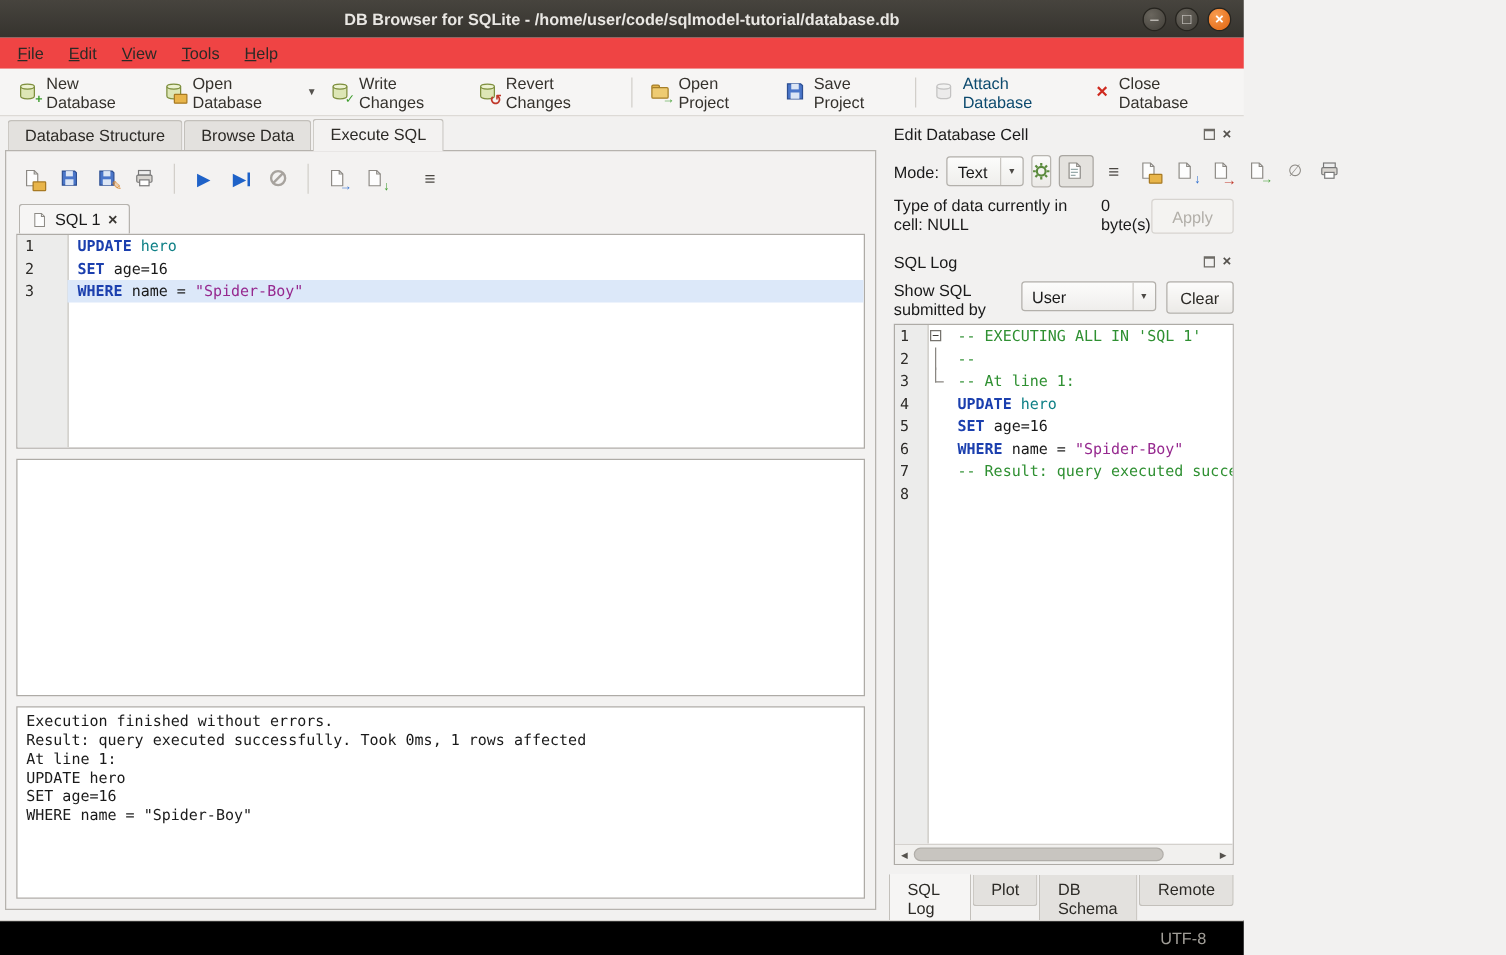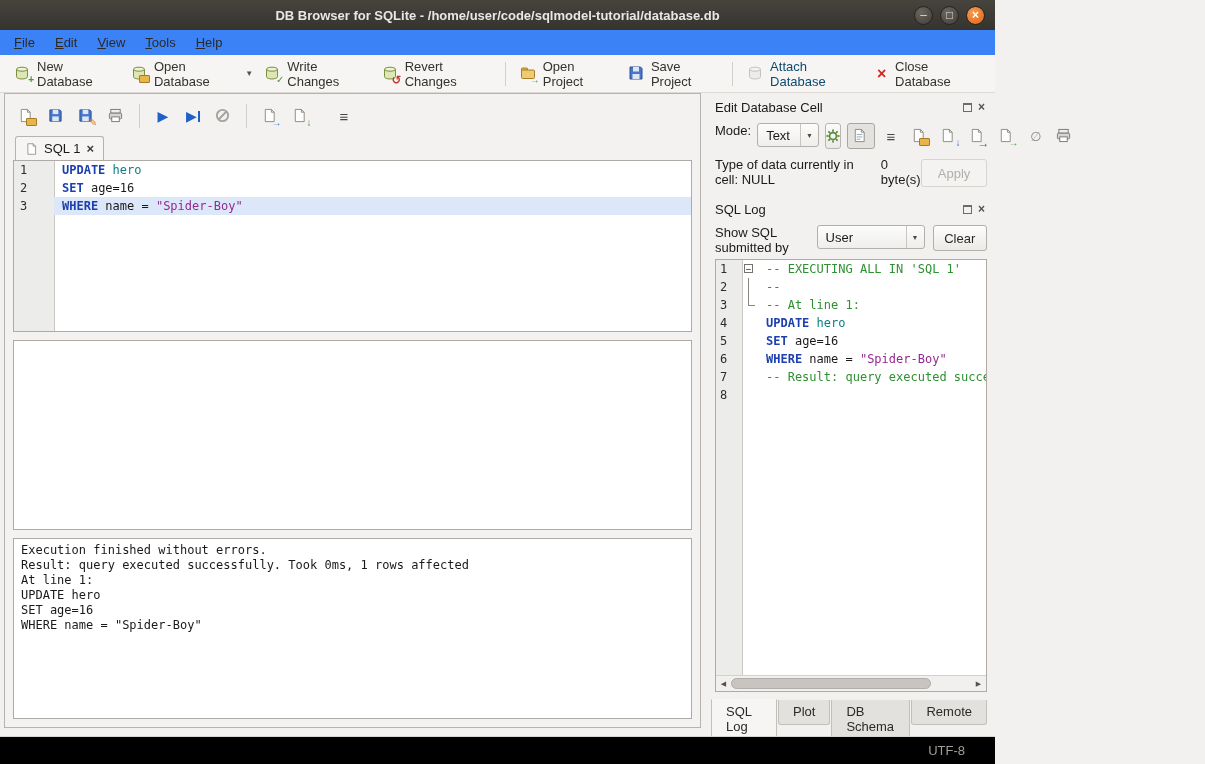--- a/index.html
+++ b/index.html
@@ -7,21 +7,21 @@
   .window{width:995px;height:764px;display:flex;flex-direction:column;position:relative;background:#f2f1f0;}
 
   
   .titlebar{height:30px;flex:none;background:linear-gradient(#47443e,#35332e);position:relative;display:flex;align-items:center;}
   .titlebar .title{position:absolute;left:0;right:0;text-align:center;color:#e9e7e3;font-weight:bold;font-size:13px;}
   .win-controls{margin-left:auto;display:flex;gap:7px;padding-right:10px;z-index:2;}
   .wbtn{width:19px;height:19px;border-radius:50%;display:flex;align-items:center;justify-content:center;font-size:12px;color:#dcd9d4;background:radial-gradient(circle at 35% 30%,#6a665e,#413e38);border:1px solid #26241f;box-sizing:border-box;cursor:default;}
   .wbtn.close{background:radial-gradient(circle at 35% 30%,#f89b4e,#e06410);color:#fff;font-weight:bold;}
 
   
-  .menubar{height:25px;flex:none;background:#3b82f6;display:flex;align-items:center;padding-left:4px;}
+  .menubar{height:25px;flex:none;background:#ef4444;display:flex;align-items:center;padding-left:4px;}
   .menu-item{padding:3px 10px;color:#2c2a26;}
   .menu-item::first-letter{text-decoration:underline;}
 
   
   .toolbar{height:37px;flex:none;background:#f6f5f4;display:flex;align-items:center;padding:0 6px;border-bottom:1px solid #dddad6;}
   .tbtn{display:flex;align-items:center;gap:6px;padding:5px 8px;border-radius:3px;color:#35322d;}
   .tbtn.disabled{color:#0c4a6e;}
   .tbtn.disabled .icn{opacity:.45;filter:grayscale(1);}
   .icn{position:relative;width:17px;height:17px;flex:none;display:inline-block;}
   .icn svg{position:absolute;left:0;top:0;}
@@ -83,21 +83,21 @@
   #sql-editor{height:170px;flex:none;}
   .results-pane{height:188px;flex:none;background:#fff;border:1px solid #aeaba6;margin-top:8px;}
   .msglog{flex:1;background:#fff;border:1px solid #aeaba6;margin-top:8px;font-family:"DejaVu Sans Mono","Liberation Mono",monospace;font-size:12px;line-height:15px;padding:4px 7px;white-space:pre-line;overflow:hidden;}
 
   
   .panel-header{height:20px;flex:none;display:flex;align-items:center;padding:2px 2px 0 6px;color:#1a1a1a;}
   .panel-header .hicons{margin-left:auto;display:flex;gap:6px;align-items:center;}
   .float-box{width:9px;height:9px;border:1px solid #6e6b66;border-top-width:2px;box-sizing:border-box;}
   .hclose{font-weight:bold;color:#55524d;font-size:12px;line-height:10px;}
 
-  .mode-row{height:28px;flex:none;display:flex;align-items:flex-start;gap:6px;margin:6px 0 0 6px;}
+  .mode-row{height:28px;flex:none;display:flex;align-items:center;gap:6px;margin:6px 0 0 6px;}
   .combo{display:inline-flex;align-items:center;height:24px;border:1px solid #b3b0ab;border-radius:3px;background:linear-gradient(#fcfcfb,#efeeec);padding-left:8px;box-sizing:border-box;}
   .combo .cval{padding-right:10px;}
   .combo .caret{width:17px;text-align:center;font-size:7px;color:#4c4945;border-left:1px solid #c9c6c1;align-self:stretch;display:flex;align-items:center;justify-content:center;}
   .gearbtn{width:26px;height:24px;border:1px solid #b9b6b1;border-radius:3px;background:linear-gradient(#fbfbfa,#eceae7);display:flex;align-items:center;justify-content:center;}
   .cell-icons{margin-left:auto;display:flex;gap:3px;align-items:center;padding-right:2px;}
   .itool.pressed{border:1px solid #a9a6a1;background:#e4e2de;}
 
   .cell-editor{height:84px;flex:none;margin:14px 0 0 6px;background:#fff;border:1px solid #aeaba6;position:relative;}
   .cell-strip{position:absolute;left:0;top:0;bottom:0;width:66px;background:#f7f6f5;border-right:1px solid #d8d6d2;}
   .cell-null{position:absolute;left:6px;top:3px;color:#111;}
@@ -227,20 +227,25 @@
     </div>
     <div class="tbtn">
       <span class="red-x">×</span>
       <span>Close Database</span>
     </div>
   </div>
 
   <div class="main">
 
     <div class="left-panel">
+      <div class="tabs-row">
+        <div class="tab">Database Structure</div>
+        <div class="tab">Browse Data</div>
+        <div class="tab active">Execute SQL</div>
+      </div>
       <div class="frame">
         <div class="sql-toolbar">
           <div class="itool">
             <span class="icn">
               <svg viewBox="0 0 16 16" width="15" height="15">
                   <path d="M3.5 1.5h6.5l3 3v10H3.5z" fill="#fdfdfd" stroke="#8c8984"></path>
                   <path d="M10 1.5v3h3" fill="none" stroke="#8c8984"></path>
                 </svg>
               <span class="mini-folder"></span>
             </span>

